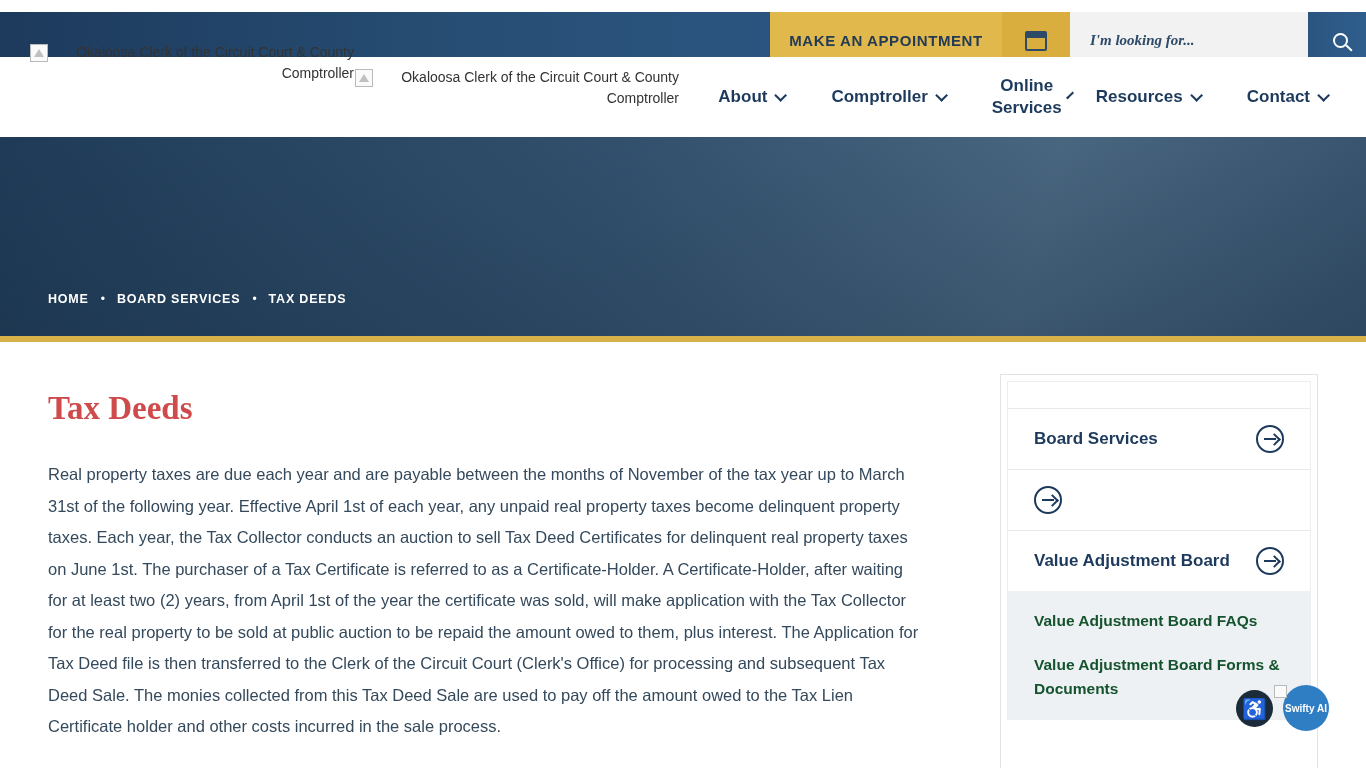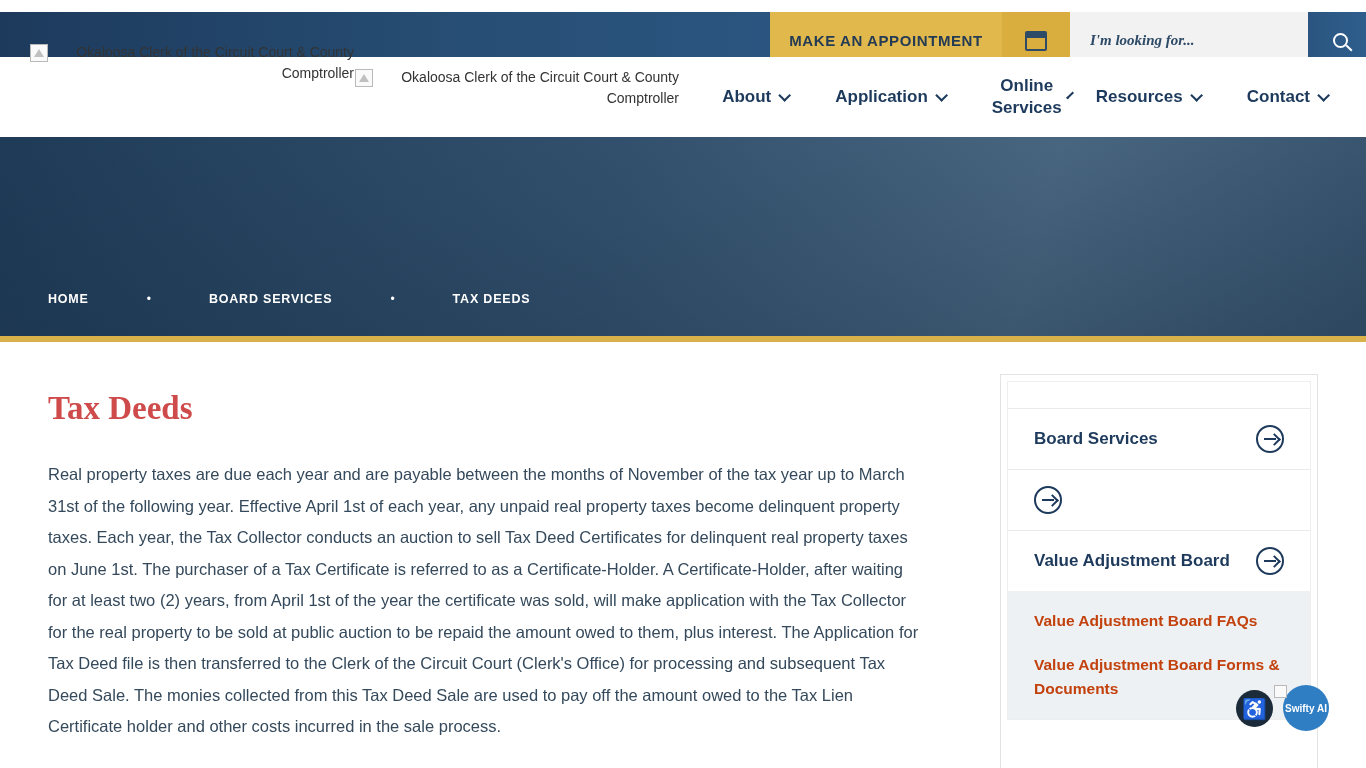--- a/index.html
+++ b/index.html
@@ -139,21 +139,20 @@
   }
   .hero-title {
     position: absolute; top: 86px; left: 48px;
     color: #ffffff; font-size: 45px; font-weight: bold;
     letter-spacing: .5px;
   }
   .crumbs {
     position: absolute; top: 292px; left: 48px;
     display: flex; align-items: center;
     z-index: 3;
-    gap: 46px;
   }
   .crumb {
     color: #ffffff; font-size: 12.5px; font-weight: bold;
     letter-spacing: .8px; cursor: pointer;
   }
   .crumb.last { cursor: default; }
   .crumb-sep {
     color: #ffffff; margin: 0 12px; font-size: 12px;
   }
   .hero-rule {
@@ -214,21 +213,21 @@
     width: 12px; height: 2px; background: #1d3a5c;
   }
   .arrow-btn:after {
     content: ""; position: absolute; left: 12px; top: 8px;
     width: 7px; height: 7px;
     border-top: 2px solid #1d3a5c; border-right: 2px solid #1d3a5c;
     transform: rotate(45deg);
   }
   .sub-list { background: #eef1f4; padding: 8px 0; }
   .sub-link {
-    color: #c2410c; font-size: 15.5px; font-weight: bold;
+    color: #14532d; font-size: 15.5px; font-weight: bold;
     line-height: 24px;
     padding: 10px 26px;
     cursor: pointer;
   }
 
   
   .a11y-btn {
     position: absolute; left: 1236px; top: 690px;
     width: 37px; height: 37px; border-radius: 50%;
     background: #1b2b3a; color: #fff;
@@ -275,21 +274,21 @@
     <span class="alt-text">Okaloosa Clerk of the Circuit Court &amp; County Comptroller</span>
   </div>
 </div>
 
 <nav class="mainnav">
   <div class="navitem">
     <span>About</span>
     <i class="caret"></i>
   </div>
   <div class="navitem">
-    <span>Application</span>
+    <span>Comptroller</span>
     <i class="caret"></i>
   </div>
   <div class="navitem two-line">
     <span>Online Services</span>
     <i class="caret"></i>
   </div>
   <div class="navitem">
     <span>Resources</span>
     <i class="caret"></i>
   </div>

